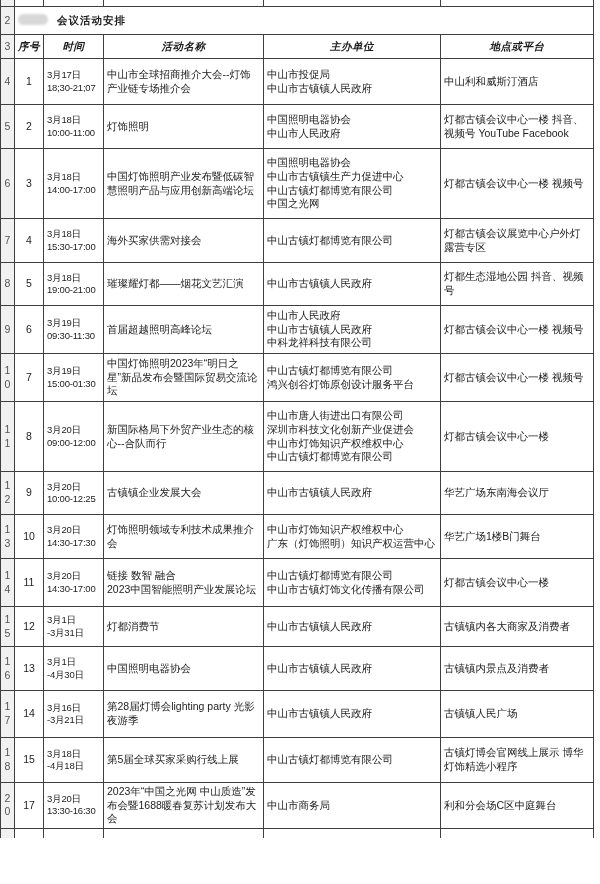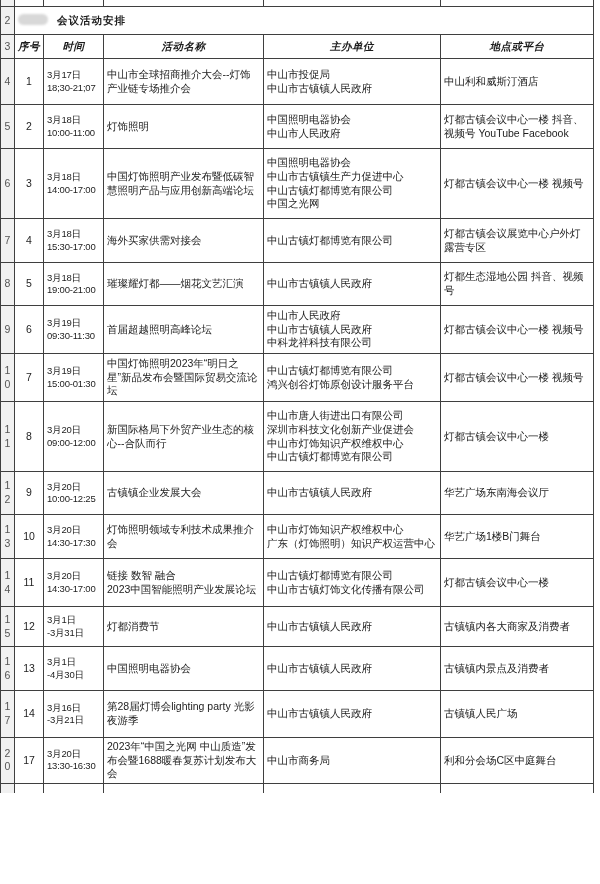--- a/index.html
+++ b/index.html
@@ -227,20 +227,31 @@
           <td class="gutter"><span>17</span></td>
           <td class="serial"><span>14</span></td>
           <td class="time">
             <span>3月16日</span>
             <span>-3月21日</span>
           </td>
           <td class="name"><span>第28届灯博会lighting party 光影夜游季</span></td>
           <td class="org"><span>中山市古镇镇人民政府</span></td>
           <td class="loc"><span>古镇镇人民广场</span></td>
         </tr>
+        <tr style="height: 45px;">
+          <td class="gutter"><span>18</span></td>
+          <td class="serial"><span>15</span></td>
+          <td class="time">
+            <span>3月18日</span>
+            <span>-4月18日</span>
+          </td>
+          <td class="name"><span>第5届全球买家采购行线上展</span></td>
+          <td class="org"><span>中山古镇灯都博览有限公司</span></td>
+          <td class="loc"><span>古镇灯博会官网线上展示 博华灯饰精选小程序</span></td>
+        </tr>
         <tr style="height: 43px;">
           <td class="gutter"><span>20</span></td>
           <td class="serial"><span>17</span></td>
           <td class="time">
             <span>3月20日</span>
             <span>13:30-16:30</span>
           </td>
           <td class="name"><span>2023年“中国之光网 中山质造”发布会暨1688暖春复苏计划发布大会</span></td>
           <td class="org"><span>中山市商务局</span></td>
           <td class="loc"><span>利和分会场C区中庭舞台</span></td>

